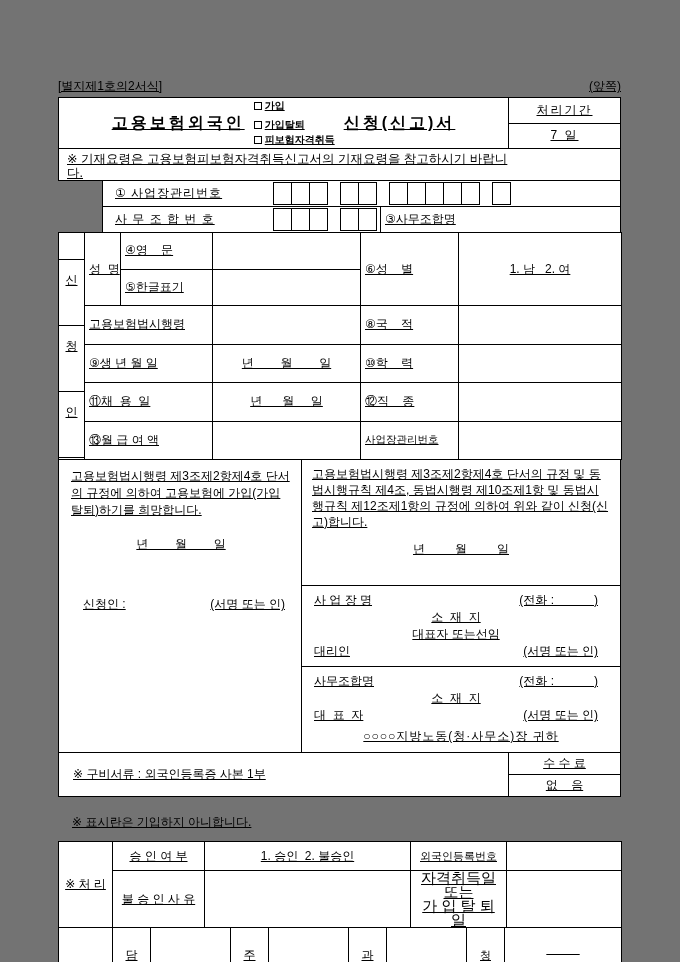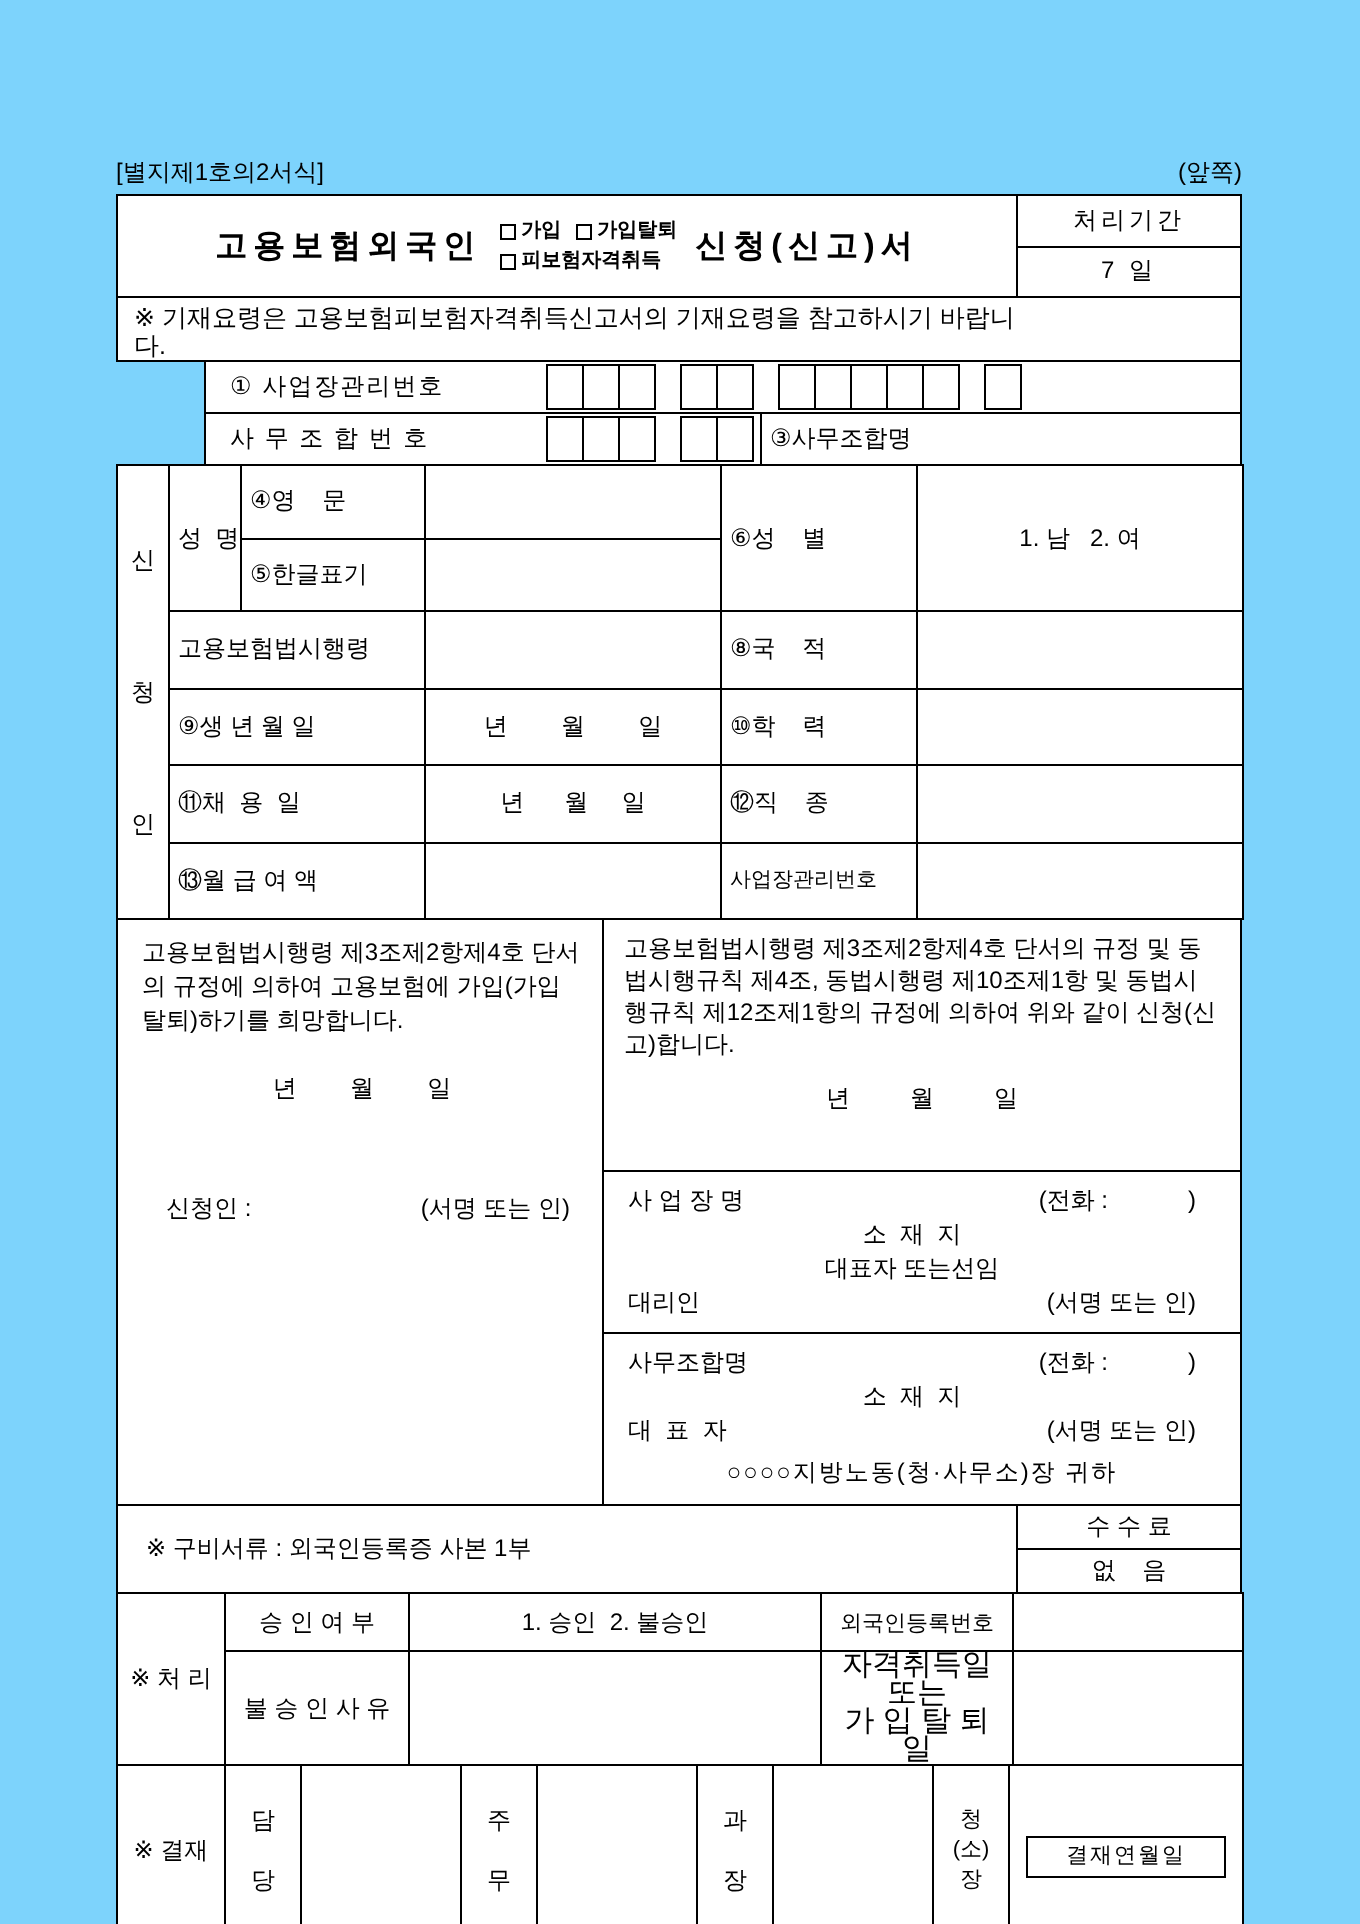--- a/index.html
+++ b/index.html
@@ -1,32 +1,32 @@
 <!DOCTYPE html>
 <html><head>
 <meta charset="utf-8">
 <style>
   * { box-sizing: border-box; margin: 0; padding: 0; }
   html,body { background:#fff; }
   .page {
-    width: 680px; height: 962px; background: #7dd3fc; color: #000;
+    width: 680px; height: 962px; background: #737373; color: #000;
     font-family: "Liberation Sans", "DejaVu Sans", sans-serif;
-    font-size: 12px; position: relative; overflow: hidden;
+    font-size: 12px; position: relative; overflow: hidden; text-decoration: underline;
   }
   .top-labels { display:flex; justify-content:space-between; width:563px; margin:78px 0 2px 58px; font-size:12px; }
   .inner { width:563px; margin-left:58px; }
   .inner > * + * { margin-top:-1px; }
   .sect { border:1px solid #000; position:relative; background:#fff; }
 
   
   .title-row { display:flex; height:52px; }
   .title-area { flex:1; display:flex; align-items:center; justify-content:center; gap:9px; }
   .t-main { font-weight:bold; font-size:16px; letter-spacing:3px; white-space:nowrap; }
   .cb-stack { display:flex; flex-direction:column; gap:3px; }
-  .cb-line { display:flex; gap:7px; align-items:flex-start; font-size:10px; font-weight:bold; line-height:12px; }
+  .cb-line { display:flex; gap:7px; align-items:flex-start; font-size:10px; font-weight:bold; line-height:12px;flex-direction:column; }
   .cb-item { display:flex; align-items:center; white-space:nowrap; }
   .cb { width:8px; height:8px; border:1px solid #000; display:inline-block; margin-right:3px; background:#fff; }
   .proc-col { width:112px; border-left:1px solid #000; display:flex; flex-direction:column; }
   .proc-top { flex:1; border-bottom:1px solid #000; display:flex; align-items:center; justify-content:center; letter-spacing:2px; }
   .proc-bot { flex:1; display:flex; align-items:center; justify-content:center; letter-spacing:2px; white-space:pre; }
 
   
   .note { height:33px; padding:3px 112px 3px 8px; font-size:12.5px; line-height:14px; }
 
   
@@ -256,20 +256,21 @@
     </div>
 
     <div class="sect docs-row">
       <div class="docs-label">※ 구비서류 : 외국인등록증 사본 1부</div>
       <div class="fee-col">
         <div class="fee-top">수 수 료</div>
         <div class="fee-bot">없    음</div>
       </div>
     </div>
 
+    <div class="display-note">※ 표시란은 기입하지 아니합니다.</div>
 
     <table class="ptbl">
       <colgroup>
         <col style="width:54px">
           <col style="width:92px">
           <col style="width:206px">
         <col style="width:96px">
           <col style="width:115px">
       </colgroup>
       <tbody>

